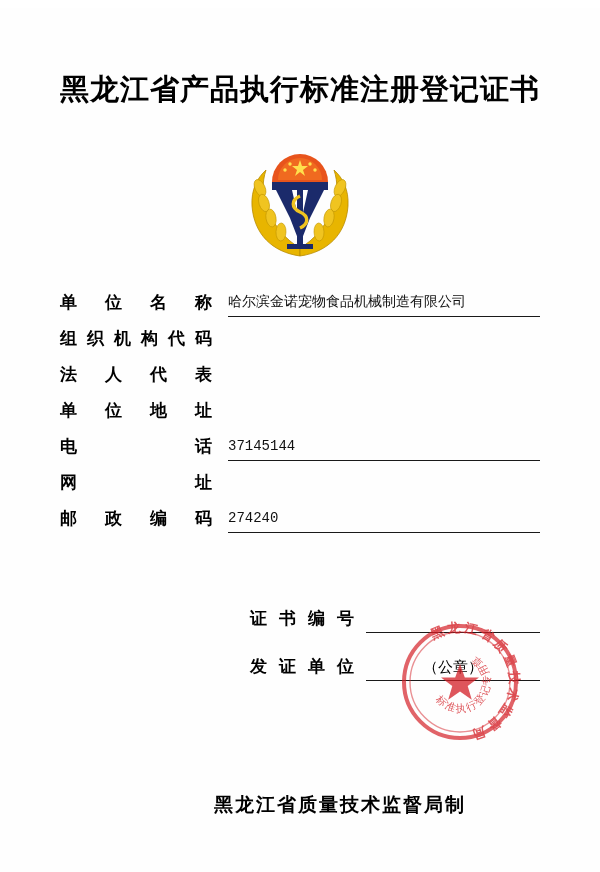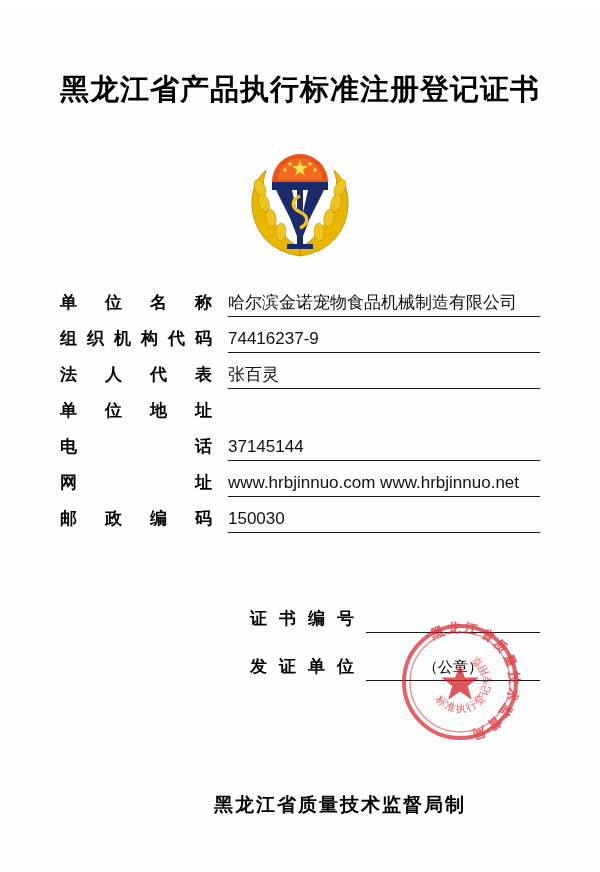--- a/index.html
+++ b/index.html
@@ -65,22 +65,22 @@
     justify-content: space-between;
     white-space: nowrap;
   }
   .field-label span { display: inline-block; }
   .field-value {
     position: absolute;
     left: 168px; top: 2px;
     width: 312px;
     height: 24px;
     border-bottom: 1px solid #1a1a1a;
-    font-family: Liberation Sans, sans-serif;
-    font-size: 17px;
+    font-family: Liberation Mono, monospace;
+    font-size: 14px;
     line-height: 21px;
     color: #111;
     white-space: nowrap;
     overflow: hidden;
   }
 
   
   .lower {
     position: absolute;
     left: 0; top: 598px;
@@ -215,31 +215,29 @@
 
     <div class="field-row">
       <div class="field-label">
         <span>组</span>
         <span>织</span>
         <span>机</span>
         <span>构</span>
         <span>代</span>
         <span>码</span>
       </div>
-      <div class="field-value">74416237-9</div>
     </div>
 
     <div class="field-row">
       <div class="field-label">
         <span>法</span>
         <span>人</span>
         <span>代</span>
         <span>表</span>
       </div>
-      <div class="field-value">张百灵</div>
     </div>
 
     <div class="field-row">
       <div class="field-label">
         <span>单</span>
         <span>位</span>
         <span>地</span>
         <span>址</span>
       </div>
     </div>
@@ -250,31 +248,30 @@
         <span>话</span>
       </div>
       <div class="field-value">37145144</div>
     </div>
 
     <div class="field-row">
       <div class="field-label">
         <span>网</span>
         <span>址</span>
       </div>
-      <div class="field-value">www.hrbjinnuo.com   www.hrbjinnuo.net</div>
     </div>
 
     <div class="field-row">
       <div class="field-label">
         <span>邮</span>
         <span>政</span>
         <span>编</span>
         <span>码</span>
       </div>
-      <div class="field-value">150030</div>
+      <div class="field-value">274240</div>
     </div>
 
   </div>
 
   <div class="lower">
 
     <div class="lower-row">
       <div class="lower-label">
         <span>证</span>
         <span>书</span>

